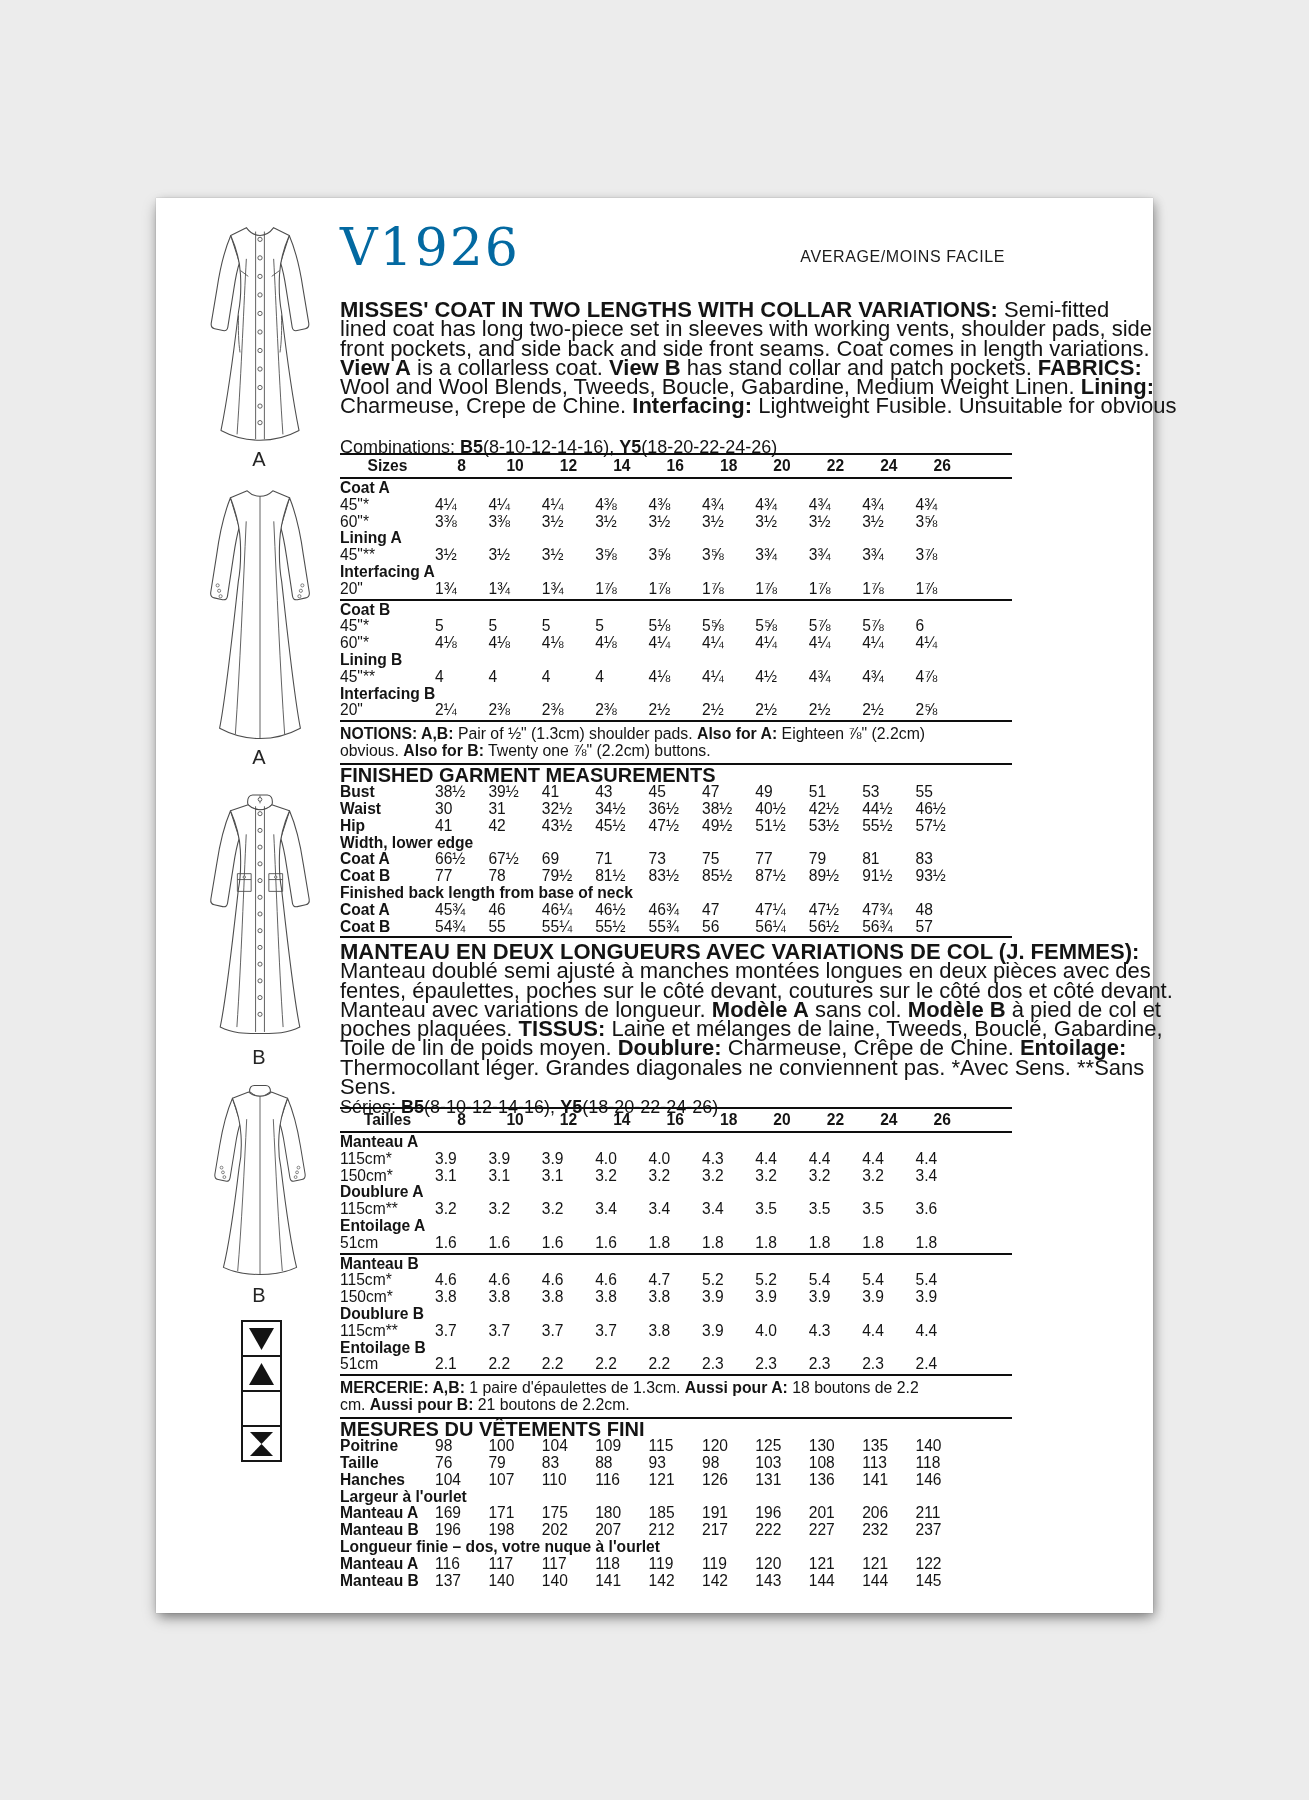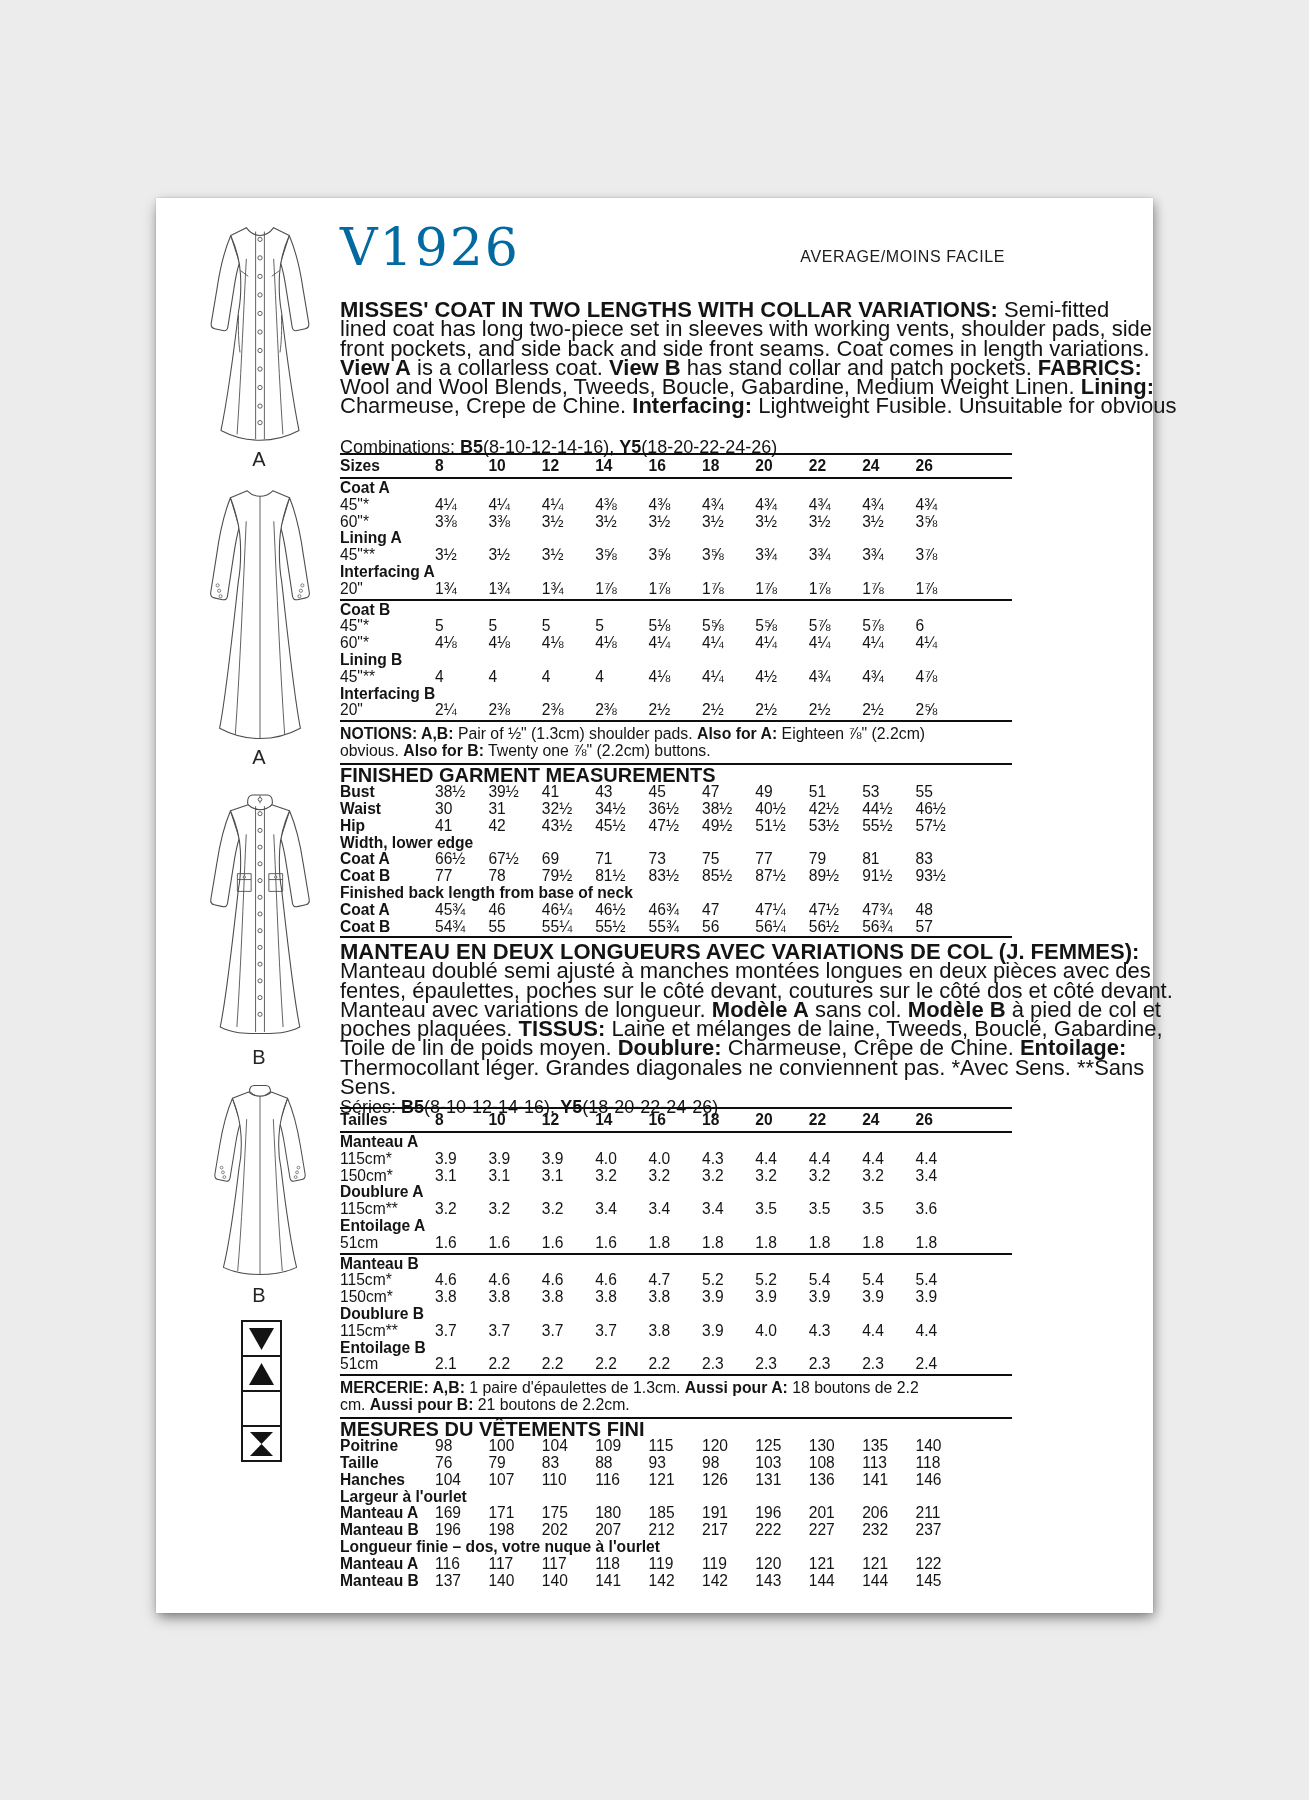--- a/index.html
+++ b/index.html
@@ -30,21 +30,21 @@
   .block{position:absolute;left:184px;width:672px;}
   .desc .rline{height:19.3px;line-height:19.3px;font-size:22px;white-space:nowrap;}
   .combos .rline{height:18px;line-height:18px;font-size:18px;white-space:nowrap;}
   .smallnote .rline{height:17.4px;line-height:17.4px;font-size:15.8px;white-space:nowrap;}
   .smallnote{border-bottom:2px solid #0e0e0e;padding-bottom:3px;}
   
   .dtable{font-size:15.6px;}
   .rule{border-top:2px solid #0e0e0e;margin:1px 0;height:0;}
   .trow{display:grid;grid-template-columns:95px repeat(10,53.4px);height:16.8px;line-height:16.8px;white-space:nowrap;}
   .trow .lbl{overflow:visible;}
-  .thead{height:20px;line-height:20px;}
+  .thead{height:20px;line-height:20px;text-align:center;}
   .ttitle{height:17.2px;line-height:17.2px;font-weight:bold;font-size:20px;}
   
   .view{position:absolute;}
   .view svg{display:block;width:100%;height:100%;}
   .vlabel{position:absolute;left:43px;width:120px;text-align:center;font-size:20px;color:#242424;}
   
   .symbols{position:absolute;left:85px;top:1122px;}
   .symbox{width:37px;height:33px;border:2px solid #161616;margin-top:-2px;background:#fff;
     display:flex;align-items:center;justify-content:center;}
   .symbox:first-child{margin-top:0;}

